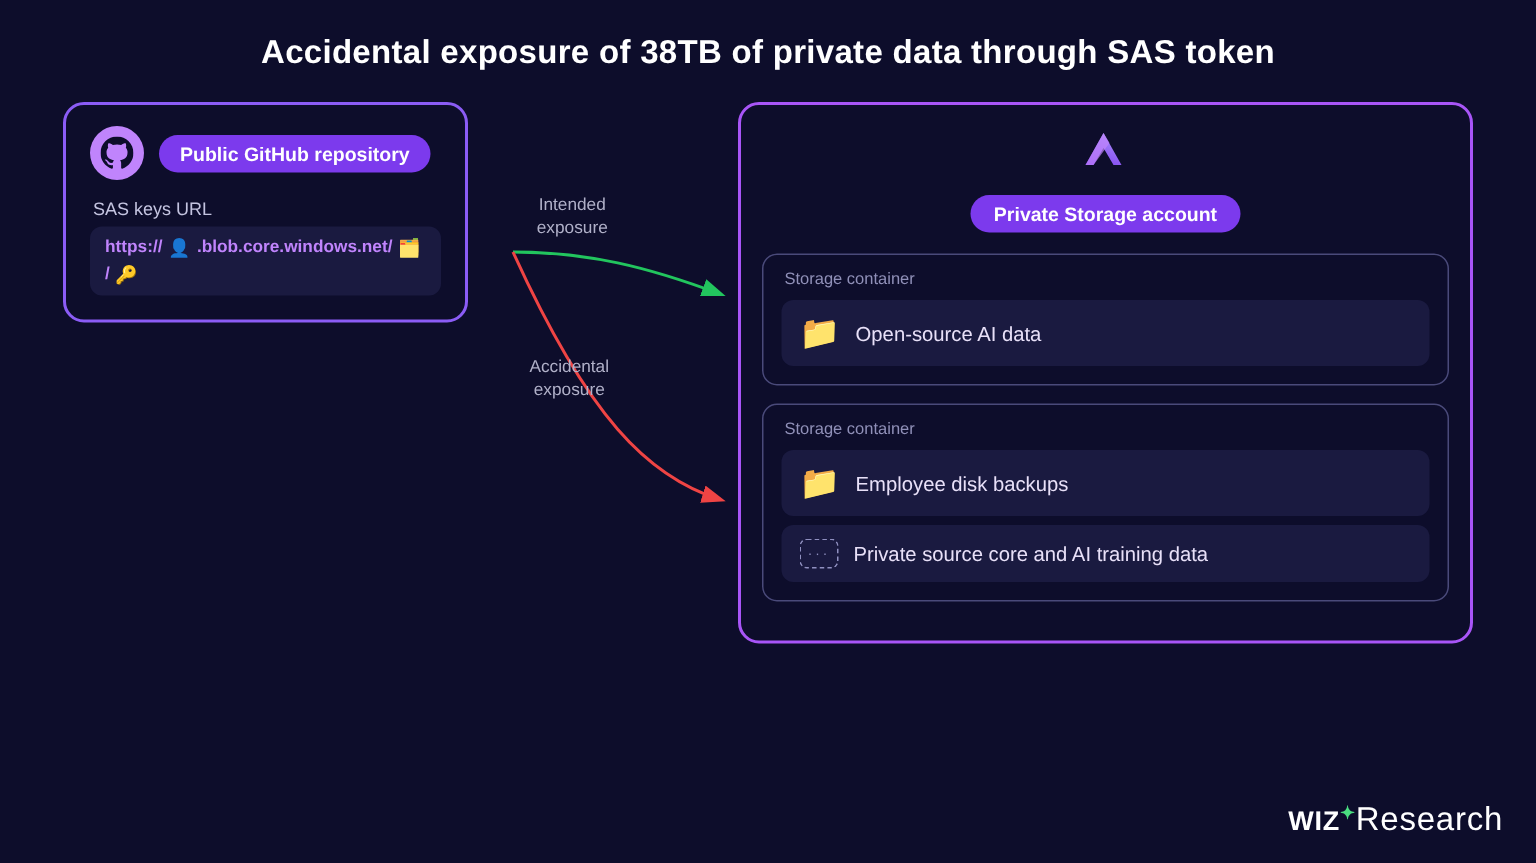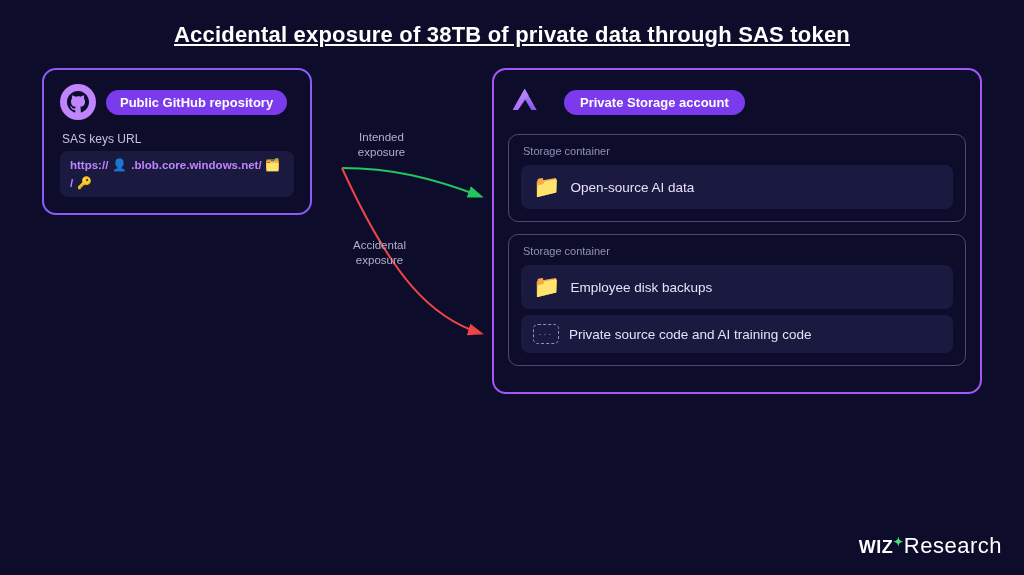--- a/index.html
+++ b/index.html
@@ -13,21 +13,20 @@
     }
 
     .main-title {
       text-align: center;
       color: #ffffff;
       font-size: 22px;
       font-weight: 700;
       padding-top: 22px;
       padding-bottom: 10px;
       letter-spacing: 0.2px;
-      text-decoration: underline;
     }
 
     .diagram-area {
       display: flex;
       flex-direction: row;
       align-items: flex-start;
       justify-content: center;
       padding: 10px 30px 0 30px;
       gap: 0px;
       position: relative;
@@ -143,22 +142,23 @@
       padding: 14px 14px 14px 14px;
       background: transparent;
       min-width: 450px;
       max-width: 490px;
       margin-left: 0;
     }
 
     .right-header {
       display: flex;
       align-items: center;
-      gap: 20px;
+      gap: 10px;
       margin-bottom: 14px;
+      flex-direction: column;
     }
 
     .azure-icon {
       width: 36px;
       height: 36px;
       display: flex;
       align-items: center;
       justify-content: center;
     }
 
@@ -371,21 +371,21 @@
         <span class="item-icon folder-icon-purple">📁</span>
         <span class="item-text">Employee disk backups</span>
       </div>
 
 
 
       <div class="container-item">
         <div class="code-icon-wrap">
           <span style="font-size:9px;letter-spacing:2px;color:#9090c0;">···</span>
         </div>
-        <span class="item-text">Private source code and AI training code</span>
+        <span class="item-text">Private source core and AI training data</span>
       </div>
     </div>
   </div>
 </div>
 
 <div class="wiz-logo">
   <span>WIZ</span><span class="star">✦</span><span class="research">Research</span>
 </div>
 
 </body></html>

